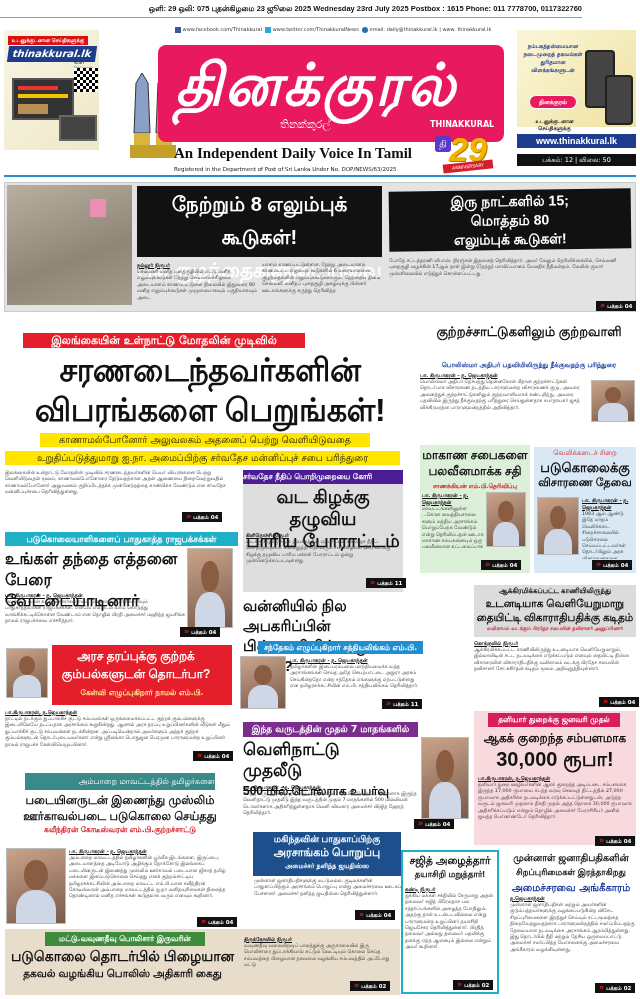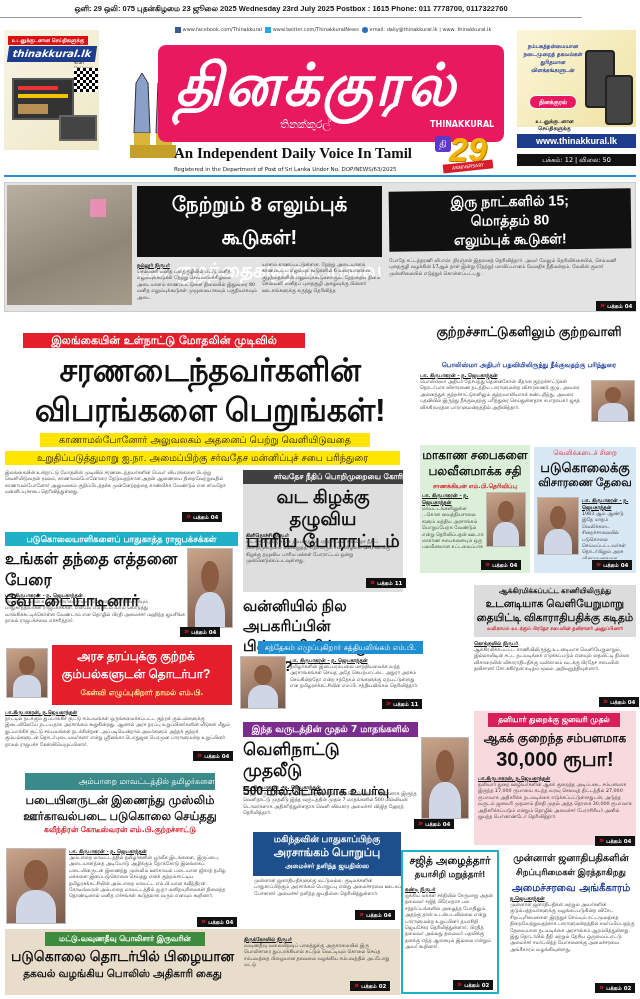--- a/index.html
+++ b/index.html
@@ -1,18 +1,18 @@
 <!DOCTYPE html>
 <html><head>
 <meta charset="utf-8">
 <style>
 *{box-sizing:border-box;margin:0;padding:0}
 body{width:640px;height:999px;background:#fff;font-family:"DejaVu Sans",sans-serif;color:#111;position:relative;overflow:hidden}
 .abs{position:absolute}
-.topline{left:0;top:0;width:582px;height:18px;font-size:7.5px;text-align:center;line-height:18px;font-family:"Liberation Sans",sans-serif;font-weight:bold;border-bottom:1px solid #999}
+.topline{left:0;top:0;width:582px;height:18px;font-size:7.5px;text-align:right;line-height:18px;font-family:"Liberation Sans",sans-serif;font-weight:bold;border-bottom:1px solid #999}
 .social{left:175px;top:26px;width:300px;font-size:5px;color:#333;white-space:nowrap}
 .promo-left{left:4px;top:30px;width:95px;height:120px;background:linear-gradient(135deg,#f7f4e6,#efe8c6);overflow:hidden}
 .promo-left .banner{position:absolute;left:4px;top:6px;width:80px;height:9px;background:#d11;color:#fff;font-size:5px;font-weight:bold;text-align:center;line-height:9px}
 .promo-left .site{position:absolute;left:4px;top:16px;width:88px;height:16px;background:#1d3d8c;color:#fff;font-size:10px;font-weight:bold;font-style:italic;text-align:center;line-height:16px;transform:skew(-8deg)}
 .promo-left .screen{position:absolute;left:8px;top:48px;width:62px;height:42px;background:#333;border:2px solid #555}
 .promo-left .screen div{position:absolute;background:#e33;height:4px}
 .promo-left .laptop{position:absolute;left:55px;top:85px;width:38px;height:26px;background:#444;border:2px solid #666}
 .promo-left .qr{position:absolute;left:70px;top:38px;width:24px;height:24px;background:repeating-conic-gradient(#000 0 25%,#fff 0 50%) 0 0/6px 6px}
 .promo-left .scan{position:absolute;left:70px;top:30px;font-size:4px}
 .trophy{left:128px;top:73px;width:50px;height:85px}
@@ -139,21 +139,21 @@
 <div class="abs lead-h">
   <div>சரணடைந்தவர்களின்</div>
   <div>விபரங்களை பெறுங்கள்!</div>
 </div>
 <div class="abs ybar" style="left:40px;top:433px;width:330px">காணாமல்போனோர் அலுவலகம் அதனைப் பெற்று வெளியிடுவதை</div>
 <div class="abs ybar" style="left:5px;top:451px;width:395px">உறுதிப்படுத்துமாறு  ஐ.நா. அமைப்பிற்கு சர்வதேச மன்னிப்புச் சபை பரிந்துரை</div>
 <div class="abs bodytxt" style="left:5px;top:470px;width:222px">இலங்கையின் உள்நாட்டு மோதலின் முடிவில் சரணடைந்தவர்களின் பெயர் விபரங்களை பெற்று வெளியிடுவதன் மூலம், காணாமல்போனோரை தேடுவதற்கான அதன் ஆணையை நிறைவேற்றுவதில் காணாமல்போனோர் அலுவலகம் குறிப்பிடத்தக்க முன்னேற்றத்தை காண்பிக்க வேண்டும் என சர்வதேச மன்னிப்புச்சபை தெரிவித்துள்ளது.</div>
 <div class="abs pg" style="left:182px;top:512px">பக்கம் 04</div>
 
 <div class="abs" style="left:243px;top:470px;width:160px;height:122px;background:#dedede"></div>
-<div class="abs" style="left:243px;top:470px;width:160px;height:14px;background:#404040;color:#fff;font-size:7.5px;font-weight:bold;text-align:right;line-height:14px">சர்வதேச நீதிப் பொறிமுறையை கோரி</div>
+<div class="abs" style="left:243px;top:470px;width:160px;height:14px;background:#4c1d95;color:#fff;font-size:7.5px;font-weight:bold;text-align:left;line-height:14px">சர்வதேச நீதிப் பொறிமுறையை கோரி</div>
 <div class="abs rhead" style="left:243px;top:486px;width:160px;font-size:18px;line-height:22px">
   <div>வட கிழக்கு தழுவிய</div>
   <div>பாரிய போராட்டம்</div>
 </div>
 <div class="abs" style="left:246px;top:532px;width:155px">
   <div class="byline">கிளிநொச்சி நிருபர்</div>
   <div class="bodytxt">வடக்கு கிழக்கு சமூக இயக்கத்தின் ஏற்பாட்டில் சர்வதேச நீதிப் பொறிமுறையை வலியுறுத்தி எதிர்வரும் சனிக்கிழமை (26) வடக்கு கிழக்கு தழுவிய பாரிய மக்கள் போராட்டம் ஒன்று முன்னெடுக்கப்படவுள்ளது.</div>
 </div>
 <div class="abs pg" style="left:366px;top:578px">பக்கம் 11</div>
 
@@ -202,21 +202,21 @@
   <div class="byline">பா. கிருபாகரன் - ந. ஜெயகாந்தன்</div>
   <div class="bodytxt">வெள்ளை வான் கடத்தல்காரர்களையும் படுகொலையாளிகளையும் பாதுகாத்தவர்கள் ராஜபக்சக்கள். எனவே எம்மிடம் வாய் கொடுத்து வாங்கிக்கட்டிக்கொள்ள வேண்டாம் என தொழில் பிரதி அமைச்சர் மஹிந்த ஜயசிங்க நாமல் ராஜபக்சவை எச்சரித்தார்.</div>
 </div>
 <div class="abs photo person" style="left:187px;top:548px;width:46px;height:80px"></div>
 <div class="abs pg" style="left:180px;top:627px">பக்கம் 04</div>
 
 <div class="abs rhead" style="left:243px;top:596px;width:180px;font-size:15px;line-height:20px;text-align:left">
   <div>வன்னியில் நில அபகரிப்பின்</div>
   <div>பின்னணியில் அநுர அரசா?</div>
 </div>
-<div class="abs" style="left:258px;top:641px;width:165px;height:13px;background:#1f8fd1;color:#fff;font-size:7.5px;font-weight:normal;text-align:center;line-height:13px">சந்தேகம் எழுப்புகிறார் சத்தியலிங்கம் எம்.பி.</div>
+<div class="abs" style="left:258px;top:641px;width:165px;height:13px;background:#1f8fd1;color:#fff;font-size:7.5px;font-weight:bold;text-align:center;line-height:13px">சந்தேகம் எழுப்புகிறார் சத்தியலிங்கம் எம்.பி.</div>
 <div class="abs photo person" style="left:240px;top:656px;width:46px;height:53px"></div>
 <div class="abs" style="left:290px;top:657px;width:130px">
   <div class="byline">பா. கிருபாகரன் - ந. ஜெயகாந்தன்</div>
   <div class="bodytxt">தமிழர்களின் இனப்பரம்பலை மாற்றியமைக்க வந்த அரசாங்கங்கள் செய்த அதே செயற்பாட்டை அநுரா அரசும் செய்கின்றதோ என்ற சந்தேகம் எங்களுக்கு ஏற்பட்டுள்ளது என தமிழரசுக்கட்சியின் எம்.பி. சத்தியலிங்கம் தெரிவித்தார்.</div>
 </div>
 <div class="abs pg" style="left:382px;top:699px">பக்கம் 11</div>
 
 <div class="abs" style="left:474px;top:585px;width:162px;height:52px;background:#dcdcdc"></div>
 <div class="abs rhead" style="left:474px;top:586px;width:162px;font-size:7px;line-height:10px">ஆக்கிரமிக்கப்பட்ட காணியிலிருந்து</div>
 <div class="abs rhead" style="left:474px;top:596px;width:162px;font-size:10.5px;line-height:14px">

